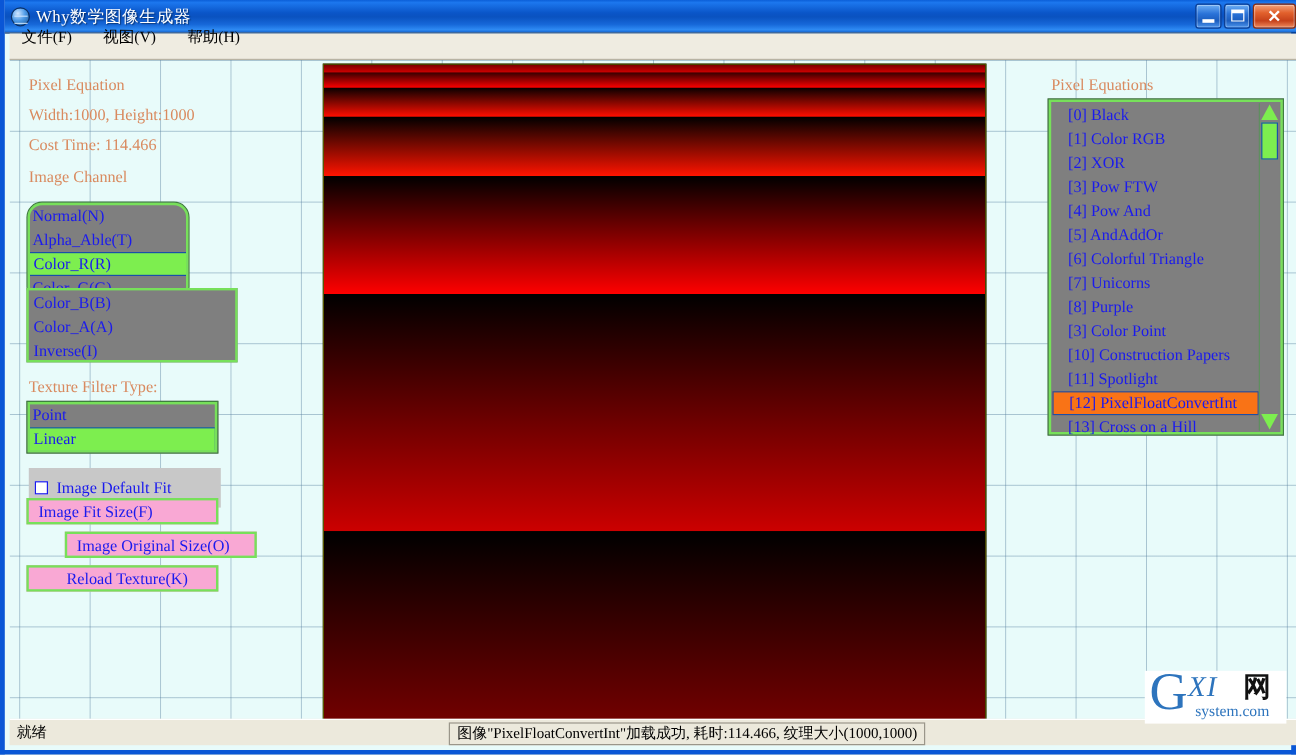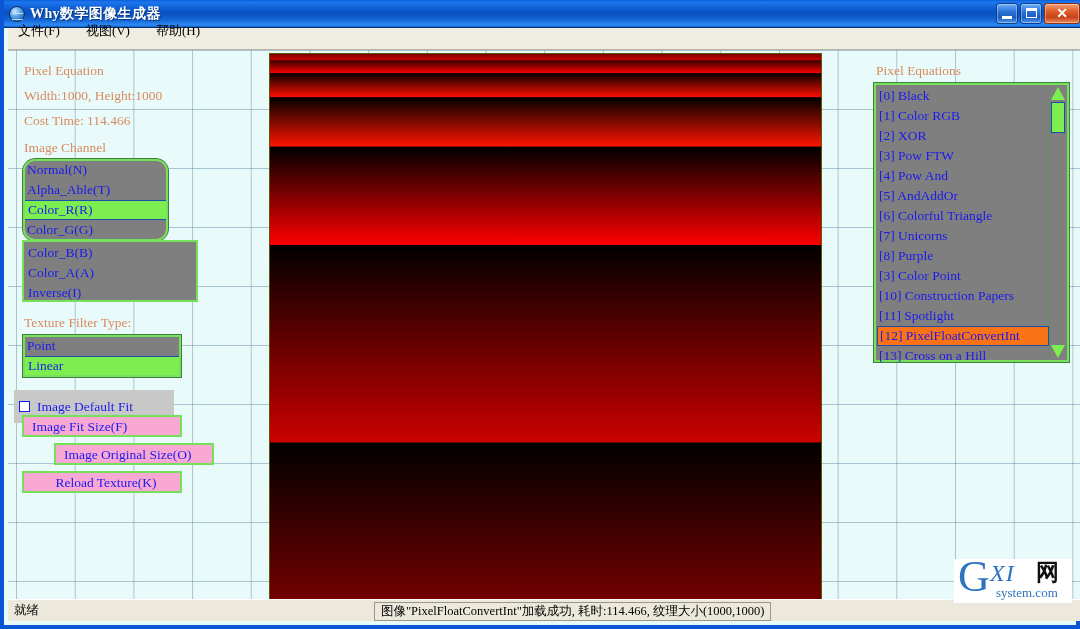--- a/index.html
+++ b/index.html
@@ -56,21 +56,21 @@
     left: 2px; top: 6px;
     width: 11px; height: 5px;
     border-top: 1px solid #d9ecff;
     border-bottom: 1px solid #d9ecff;
     opacity: .8;
   }
   .title-text {
     color: #ffffff;
     font-family: "Liberation Serif", serif;
     font-size: 14px;
-    font-weight: bold;
+    font-weight: normal;
     letter-spacing: .4px;
     text-shadow: 1px 1px 1px rgba(0,0,0,.45);
     white-space: nowrap;
   }
   .win-buttons {
     position: absolute;
     right: 4px; top: 3px;
     display: flex;
     gap: 2px;
   }
@@ -259,21 +259,21 @@
     position: absolute;
     left: 3px; top: 3px;
     width: 172px;
   }
   .eq-rows .row {
     font-family: "Liberation Serif", serif;
     font-size: 13.5px;
     color: #1a1aee;
     height: 20px;
     line-height: 20px;
-    padding-left: 2px;
+    padding-left: 13px;
     white-space: nowrap;
     box-sizing: border-box;
   }
   .eq-rows .row.sel {
     background: #f97316;
     border: 1px solid #1b4fa8;
     line-height: 18px;
   }
   .vscroll {
     position: absolute;
@@ -419,40 +419,40 @@
     </div>
 
     <div class="client">
       <div class="grid"></div>
 
       <div class="label-txt" style="left:16px; top:13px;">Pixel Equation</div>
       <div class="label-txt" style="left:16px; top:38px;">Width:1000, Height:1000</div>
       <div class="label-txt" style="left:16px; top:63px;">Cost Time: 114.466</div>
       <div class="label-txt" style="left:16px; top:90px;">Image Channel</div>
 
-      <div class="listbox" style="left:14px; top:108px; width:147px; height:84px;border-radius:13px;">
+      <div class="listbox" style="left:14px; top:118px; width:136px; height:84px;border-radius:13px;">
         <div class="row">Normal(N)</div>
         <div class="row">Alpha_Able(T)</div>
         <div class="row sel">Color_R(R)</div>
         <div class="row">Color_G(G)</div>
       </div>
       <div class="listbox" style="left:14px; top:190px; width:176px; height:62px; outline:none; border:2px solid #77e05a;">
         <div class="row">Color_B(B)</div>
         <div class="row">Color_A(A)</div>
         <div class="row">Inverse(I)</div>
       </div>
 
       <div class="label-txt" style="left:16px; top:265px;">Texture Filter Type:</div>
 
       <div class="listbox" style="left:14px; top:284px; width:160px; height:44px;">
         <div class="row">Point</div>
         <div class="row sel">Linear</div>
       </div>
 
-      <div class="chk" style="left:6px; top:340px; width:160px; height:33px;">
+      <div class="chk" style="left:16px; top:340px; width:160px; height:33px;">
         <div class="box"></div>
         <span>Image Default Fit</span>
       </div>
 
       <div class="btn" style="left:14px; top:365px; width:160px; height:22px;">Image Fit Size(F)</div>
       <div class="btn" style="left:14px; top:393px; width:160px; height:22px;margin-left:32px;">Image Original Size(O)</div>
       <div class="btn" style="left:14px; top:421px; width:160px; height:22px;text-align:center;">Reload Texture(K)</div>
 
       <div class="canvas-wrap">
         <svg class="canvas-img" viewBox="0 0 100 100" preserveAspectRatio="none">

